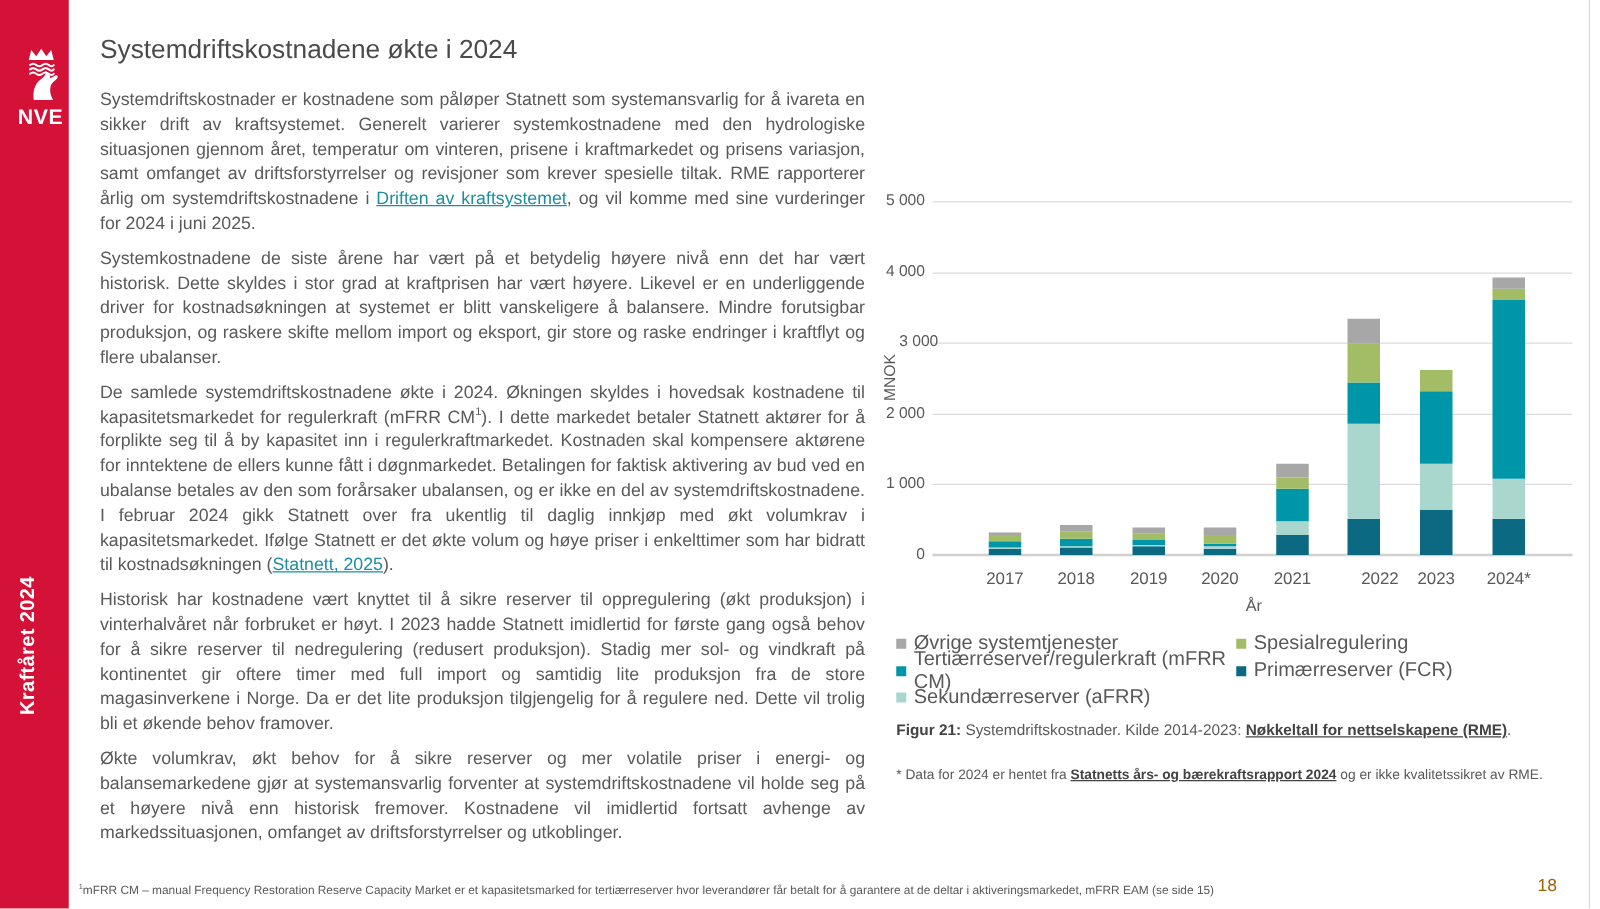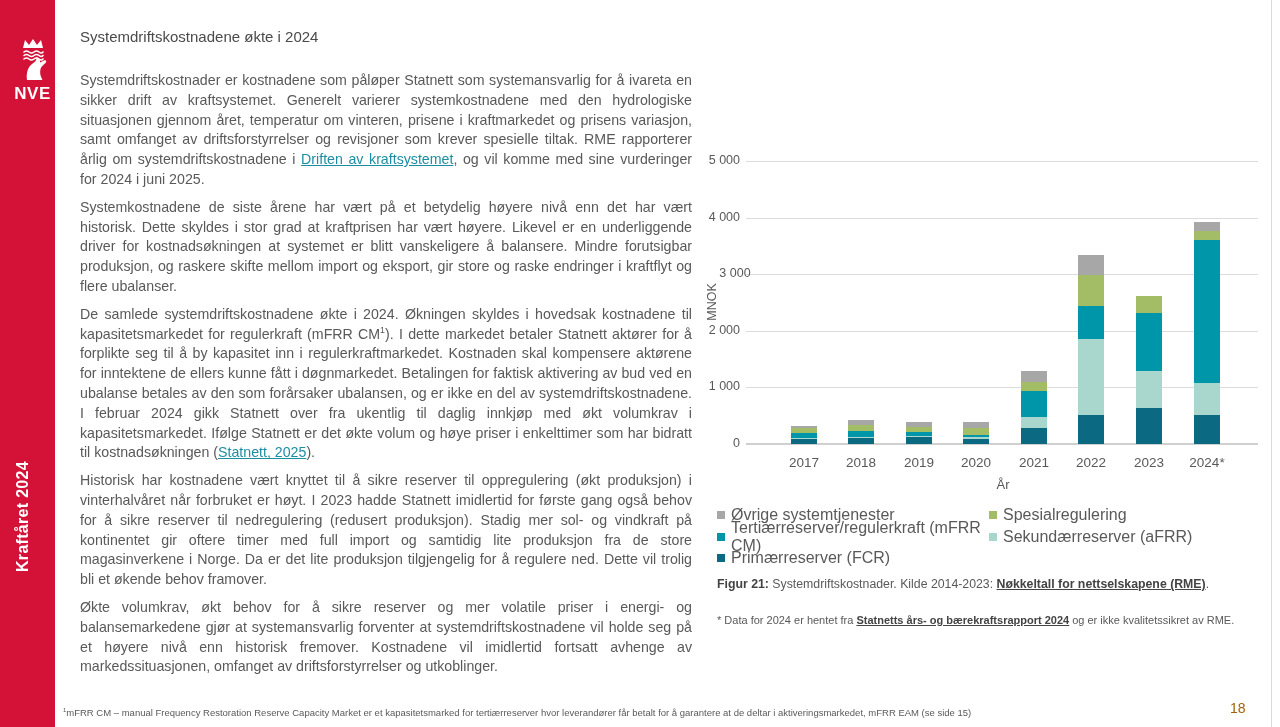--- a/index.html
+++ b/index.html
@@ -7,21 +7,21 @@
         font-family:"Liberation Sans",sans-serif;}
   
   .sidebar{position:absolute;left:0;top:0;width:55px;height:727px;background:#D41238;}
   .logo{position:absolute;left:0;top:36px;width:65px;text-align:center;}
   .logo svg{display:block;margin:0 auto;}
   .logo-text{color:#ffffff;font-size:17px;font-weight:700;letter-spacing:.5px;margin-top:2px;}
   .vertical-title{position:absolute;left:14px;top:392px;height:180px;color:#ffffff;
         font-size:16px;font-weight:700;writing-mode:vertical-rl;transform:rotate(180deg);
         white-space:nowrap;letter-spacing:.3px;}
   
-  .title{position:absolute;left:80px;top:28px;margin:0;font-size:15px;font-weight:400;color:#4a4a4a;}
+  .title{position:absolute;left:80px;top:28px;margin:0;font-size:21px;font-weight:400;color:#4a4a4a;}
   .text-col{position:absolute;left:80px;top:71px;width:612px;}
   .text-col p{margin:0 0 8px 0;font-size:14.2px;line-height:19.8px;color:#595959;text-align:justify;}
   a.lnk{color:#1D8EA2;text-decoration:underline;cursor:pointer;}
   .b{font-weight:700;}
   p .b{color:#434343;}
   sup{font-size:.62em;line-height:0;}
   
   .chart{position:absolute;left:700px;top:140px;width:578px;height:350px;}
   .gridline{position:absolute;height:1px;background:#DCDCDC;}
   .gridline.base{height:2px;background:#D0D0D0;}
@@ -120,21 +120,21 @@
       <div class="bar-seg" title="Sekundærreserver (aFRR) 2021: 190 MNOK" style="left: 321px; top: 277.398px; height: 10.754px; background: rgb(169, 215, 205);"></div>
       <div class="bar-seg" title="Tertiærreserver/regulerkraft (mFRR CM) 2021: 465 MNOK" style="left: 321px; top: 251.079px; height: 26.319px; background: rgb(0, 150, 169);"></div>
       <div class="bar-seg" title="Spesialregulering 2021: 165 MNOK" style="left: 321px; top: 241.74px; height: 9.339px; background: rgb(163, 189, 102);"></div>
       <div class="bar-seg" title="Øvrige systemtjenester 2021: 190 MNOK" style="left: 321px; top: 230.986px; height: 10.754px; background: rgb(167, 167, 167);"></div>
       <div class="catlab" style="left: 306px;">2021</div>
       <div class="bar-seg" title="Primærreserver (FCR) 2022: 510 MNOK" style="left: 378px; top: 275.134px; height: 28.866px; background: rgb(11, 106, 130);"></div>
       <div class="bar-seg" title="Sekundærreserver (aFRR) 2022: 1340 MNOK" style="left: 378px; top: 199.29px; height: 75.844px; background: rgb(169, 215, 205);"></div>
       <div class="bar-seg" title="Tertiærreserver/regulerkraft (mFRR CM) 2022: 585 MNOK" style="left: 378px; top: 166.179px; height: 33.111px; background: rgb(0, 150, 169);"></div>
       <div class="bar-seg" title="Spesialregulering 2022: 550 MNOK" style="left: 378px; top: 135.049px; height: 31.13px; background: rgb(163, 189, 102);"></div>
       <div class="bar-seg" title="Øvrige systemtjenester 2022: 355 MNOK" style="left: 378px; top: 114.956px; height: 20.093px; background: rgb(167, 167, 167);"></div>
-      <div class="catlab" style="left: 363px;">2022</div>
+      <div class="catlab" style="left: 363px; text-align: right;">2022</div>
       <div class="bar-seg" title="Primærreserver (FCR) 2023: 630 MNOK" style="left: 436px; top: 268.342px; height: 35.658px; background: rgb(11, 106, 130);"></div>
       <div class="bar-seg" title="Sekundærreserver (aFRR) 2023: 655 MNOK" style="left: 436px; top: 231.269px; height: 37.073px; background: rgb(169, 215, 205);"></div>
       <div class="bar-seg" title="Tertiærreserver/regulerkraft (mFRR CM) 2023: 1035 MNOK" style="left: 436px; top: 172.688px; height: 58.581px; background: rgb(0, 150, 169);"></div>
       <div class="bar-seg" title="Spesialregulering 2023: 300 MNOK" style="left: 436px; top: 155.708px; height: 16.98px; background: rgb(163, 189, 102);"></div>
       <div class="catlab" style="left: 421px;">2023</div>
       <div class="bar-seg" title="Primærreserver (FCR) 2024*: 515 MNOK" style="left: 494px; top: 274.851px; height: 29.149px; background: rgb(11, 106, 130);"></div>
       <div class="bar-seg" title="Sekundærreserver (aFRR) 2024*: 565 MNOK" style="left: 494px; top: 242.872px; height: 31.979px; background: rgb(169, 215, 205);"></div>
       <div class="bar-seg" title="Tertiærreserver/regulerkraft (mFRR CM) 2024*: 2520 MNOK" style="left: 494px; top: 100.24px; height: 142.632px; background: rgb(0, 150, 169);"></div>
       <div class="bar-seg" title="Spesialregulering 2024*: 155 MNOK" style="left: 494px; top: 91.467px; height: 8.773px; background: rgb(163, 189, 102);"></div>
       <div class="bar-seg" title="Øvrige systemtjenester 2024*: 175 MNOK" style="left: 494px; top: 81.562px; height: 9.905px; background: rgb(167, 167, 167);"></div>
@@ -148,26 +148,26 @@
       </li>
       <li>
         <span class="swatch" style="background: rgb(163, 189, 102);"></span>
         <span>Spesialregulering</span>
       </li>
       <li>
         <span class="swatch" style="background: rgb(0, 150, 169);"></span>
         <span>Tertiærreserver/regulerkraft (mFRR CM)</span>
       </li>
       <li>
+        <span class="swatch" style="background: rgb(11, 106, 130);"></span>
+        <span>Primærreserver (FCR)</span>
+      </li>
+      <li>
         <span class="swatch" style="background: rgb(169, 215, 205);"></span>
         <span>Sekundærreserver (aFRR)</span>
-      </li>
-      <li>
-        <span class="swatch" style="background: rgb(11, 106, 130);"></span>
-        <span>Primærreserver (FCR)</span>
       </li>
     </ul>
 
   <p class="caption"><span class="b">Figur 21: </span><span>Systemdriftskostnader. Kilde 2014-2023: </span><a href="#" class="lnk b">Nøkkeltall for nettselskapene (RME)</a><span>.</span></p>
   <p class="fignote"><span>* Data for 2024 er hentet fra </span><a href="#" class="lnk b">Statnetts års- og bærekraftsrapport 2024</a><span> og er ikke kvalitetssikret av RME.</span></p>
   <p class="footnote"><sup>1</sup><span>mFRR CM – manual Frequency Restoration Reserve Capacity Market er et kapasitetsmarked for tertiærreserver hvor leverandører får betalt for å garantere at de deltar i aktiveringsmarkedet, mFRR EAM (se side 15)</span></p>
 
   <div class="pagenum">18</div>
   <div class="right-edge"></div>
 </div>

